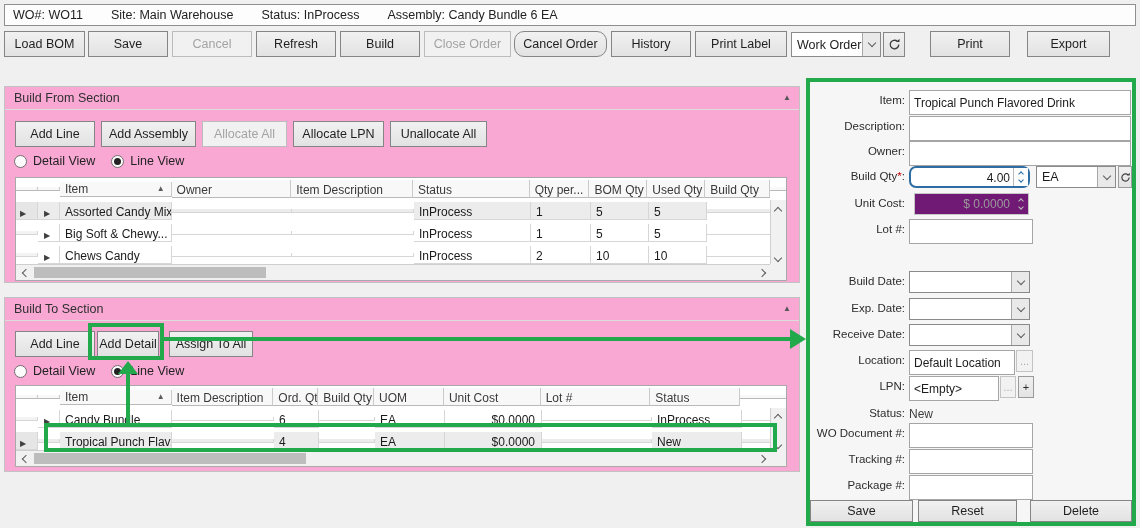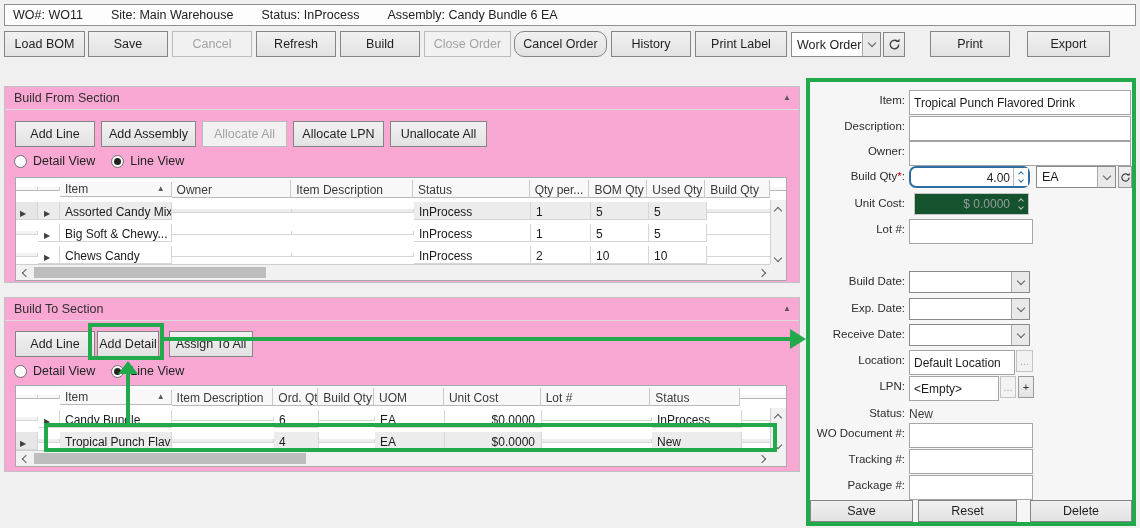--- a/index.html
+++ b/index.html
@@ -68,21 +68,21 @@
   .dpanel{position:absolute;left:806px;top:78px;width:330px;height:448px;border:4px solid #21a94b;background:#f6f6f6;}
   .drow{position:absolute;left:0;width:322px;height:22px;}
   .dlabel{position:absolute;left:0;top:4px;width:95px;text-align:right;font-size:11.5px;color:#2c2c2c;white-space:nowrap;}
   .req{color:#c00000;}
   .tin{position:absolute;top:0;height:25px;border:1px solid #a5a5a5;background:#fff;font-size:12px;
        font-family:"Liberation Sans",sans-serif;padding:0 4px;color:#1c1c1c;}
   .spinbox{position:absolute;top:0;height:22px;border:1px solid #a5a5a5;background:#fff;display:flex;}
   .spinbox.focus{border:2px solid #2d6da3;}
   .spinbox .sval{flex:1;text-align:right;padding:3px 3px 0 0;font-size:12px;}
   .spinner{width:15px;border-left:1px solid #b9b9b9;display:flex;flex-direction:column;align-items:center;justify-content:center;gap:2px;background:#fdfdfd;}
-  .spinbox.dis{background:#14532d;border-color:#c6c6c6;padding-left:40px;}
+  .spinbox.dis{background:#701a75;border-color:#c6c6c6;padding-left:40px;}
   .spinbox.dis .sval{color:#9a9a9a;}
   .spinbox.dis .spinner{border-left:none;background:transparent;}
   .mini{position:absolute;top:0;height:22px;border:1px solid #9a9a9a;background:linear-gradient(#f0f0f0,#e3e3e3);
         font-size:11px;text-align:center;padding:0;font-family:"Liberation Sans",sans-serif;color:#2a2a2a;}
   .mini.faint{border-color:#c3c3c3;background:#f2f2f2;color:#adadad;}
   .statusval{position:absolute;left:99px;top:4px;font-size:12px;color:#3c3c3c;}
 
   
   .ann{position:absolute;z-index:60;pointer-events:none;}
   .gbox{border:4px solid #21a94b;background:transparent;}

